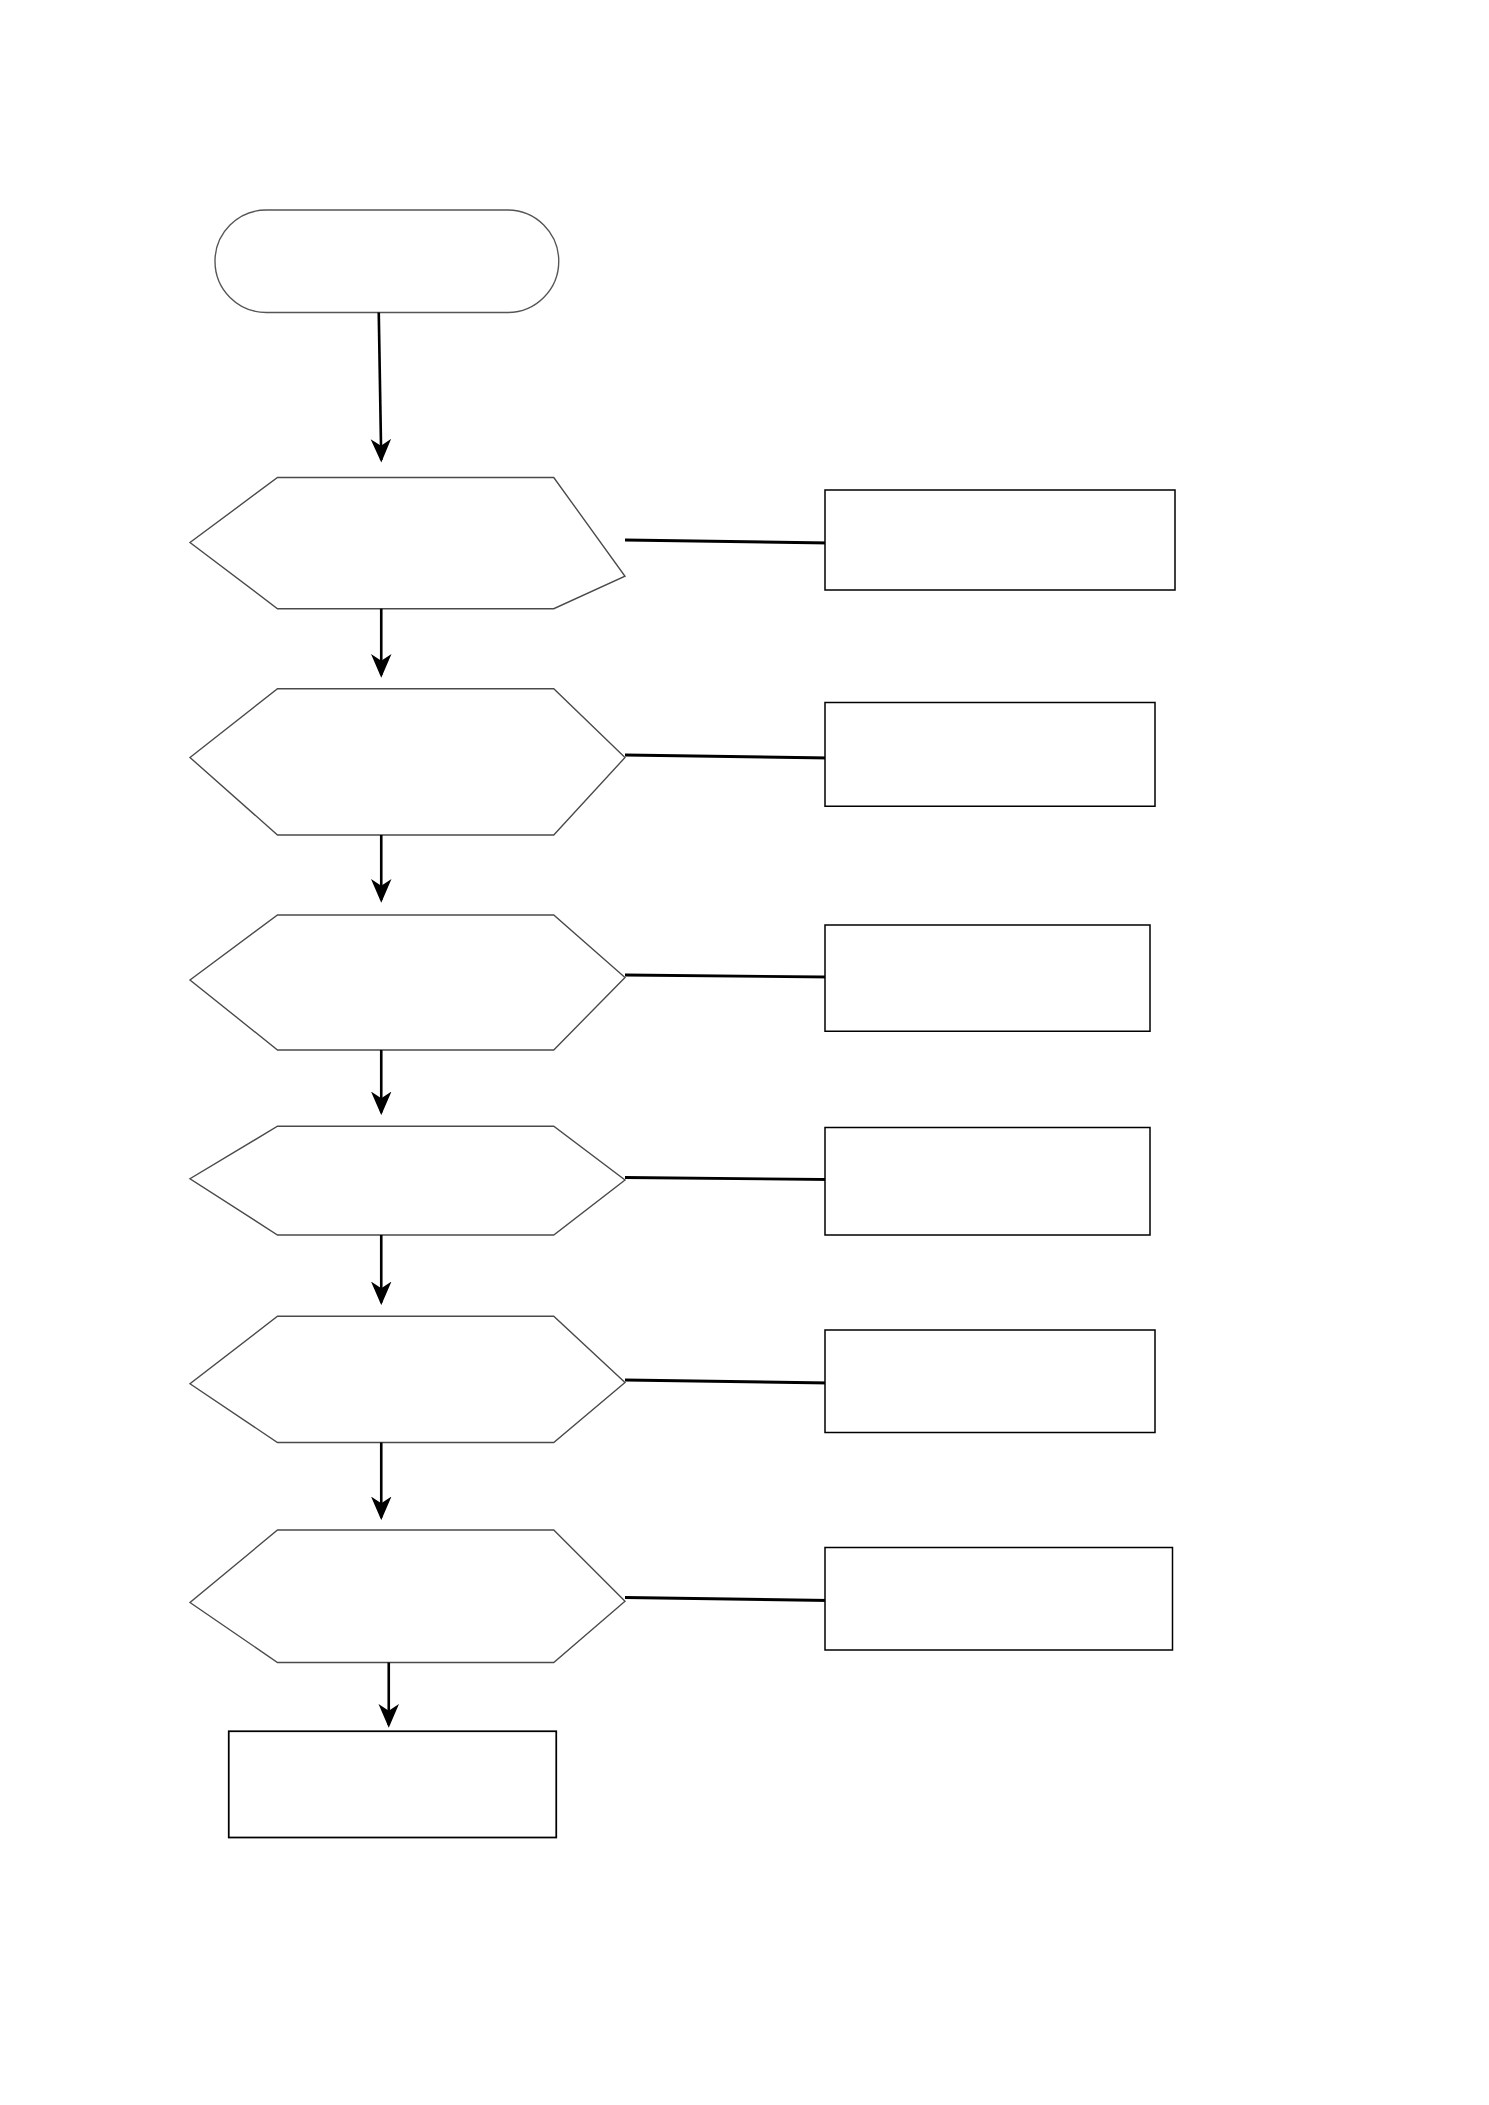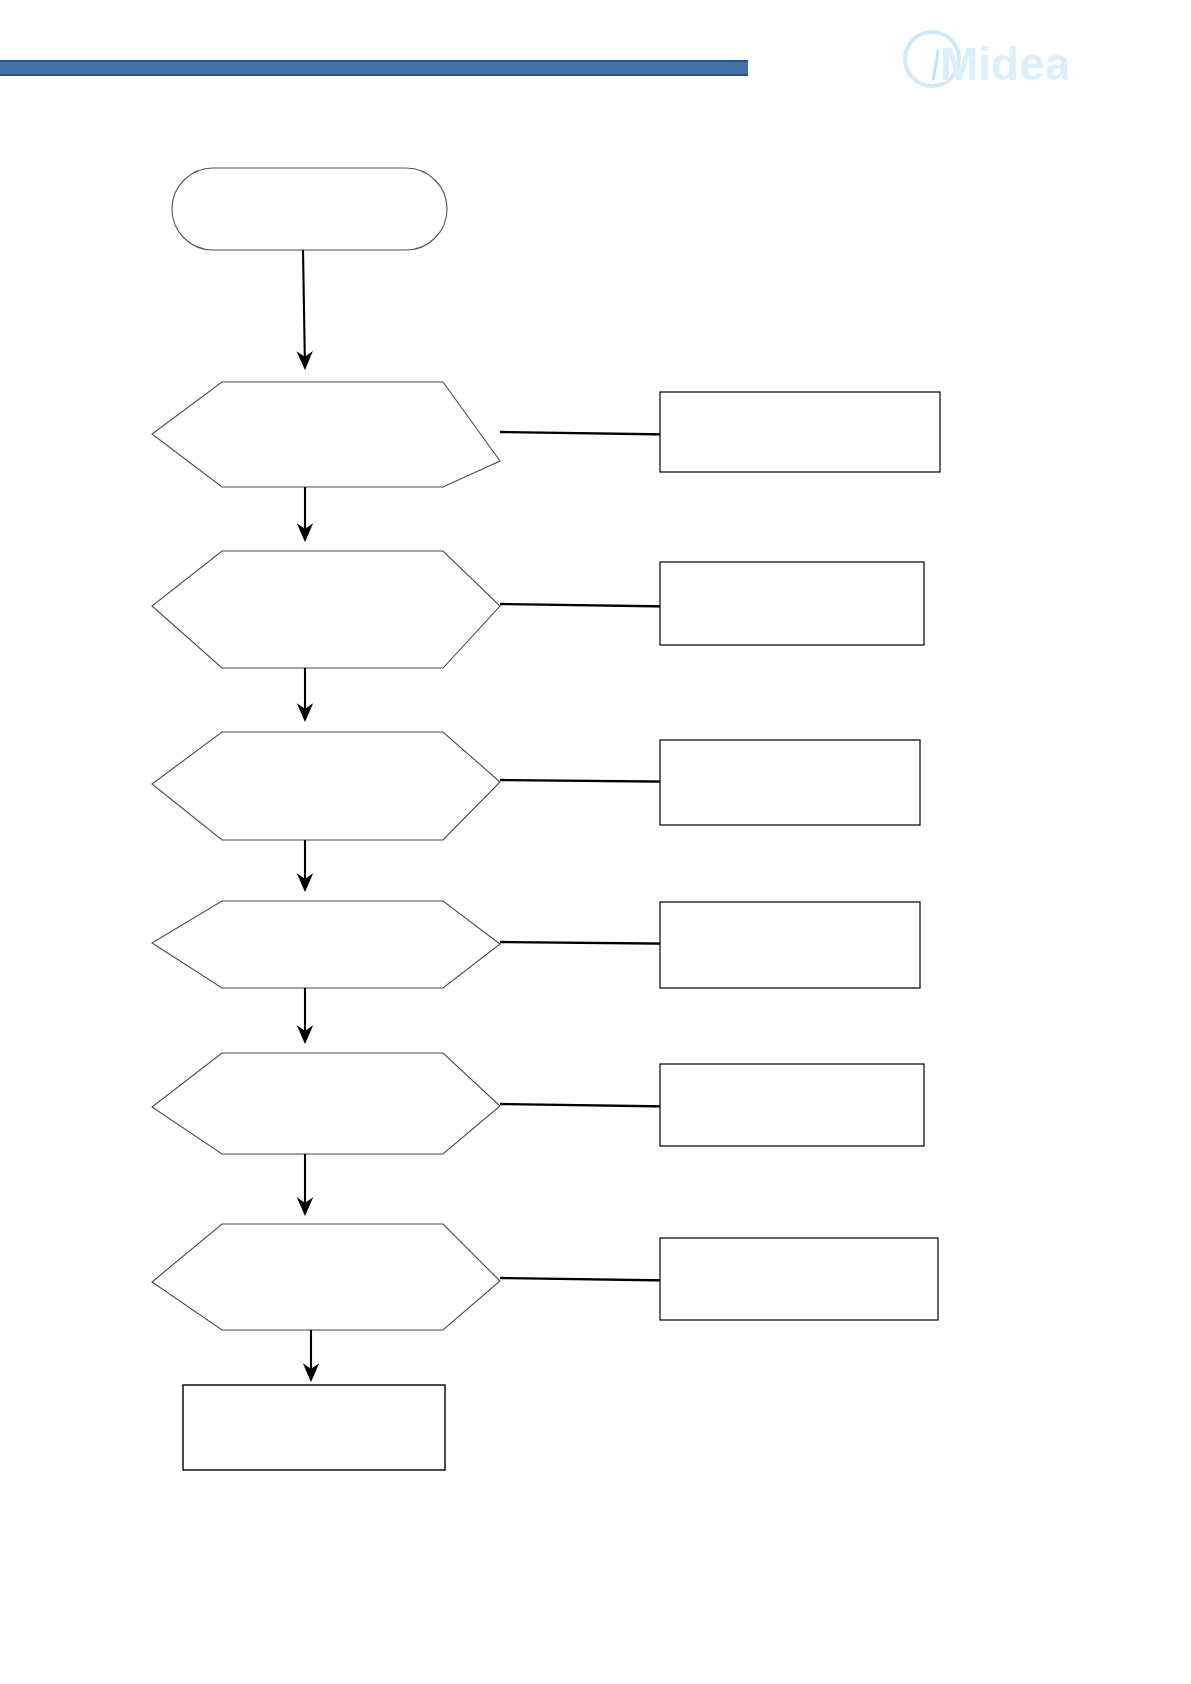--- a/index.html
+++ b/index.html
@@ -65,36 +65,20 @@
   .shape-label {
     font-size: 13px;
     fill: #000000;
   }
 </style>
 </head>
 <body>
 
 <div id="page">
 
-  <div id="header">
-
-    <div id="header-rule"></div>
-
-    <div id="brand-logo">
-      <svg width="180" height="62" viewBox="0 0 180 62" xmlns="http://www.w3.org/2000/svg">
-
-        <circle cx="44" cy="31" r="27" fill="none" stroke="#cfeaf8" stroke-width="4"></circle>
-        <path d="M40 54 C 44 44, 47 34, 49 20 C 51 34, 54 44, 58 54 Z" fill="#ffffff" stroke="none"></path>
-        <path d="M45 52 C 47 42, 49 32, 50 22" fill="none" stroke="#bfe4f6" stroke-width="3"></path>
-
-        <text x="52" y="52" font-family="'Liberation Sans', sans-serif" font-size="46" font-weight="bold" fill="#dcf0fa">Midea</text>
-      </svg>
-    </div>
-
-  </div>
 
   <div id="flow">
     <svg width="1191" height="1684" viewBox="0 0 1191 1684" xmlns="http://www.w3.org/2000/svg">
       <defs>
         <marker id="arrowhead" markerWidth="9" markerHeight="9" refX="8" refY="4.2" orient="auto" markerUnits="strokeWidth">
           <path d="M0,0.3 L9,4.2 L0,8.1 L2.6,4.2 Z" fill="#000000"></path>
         </marker>
       </defs>
 
       <g>

